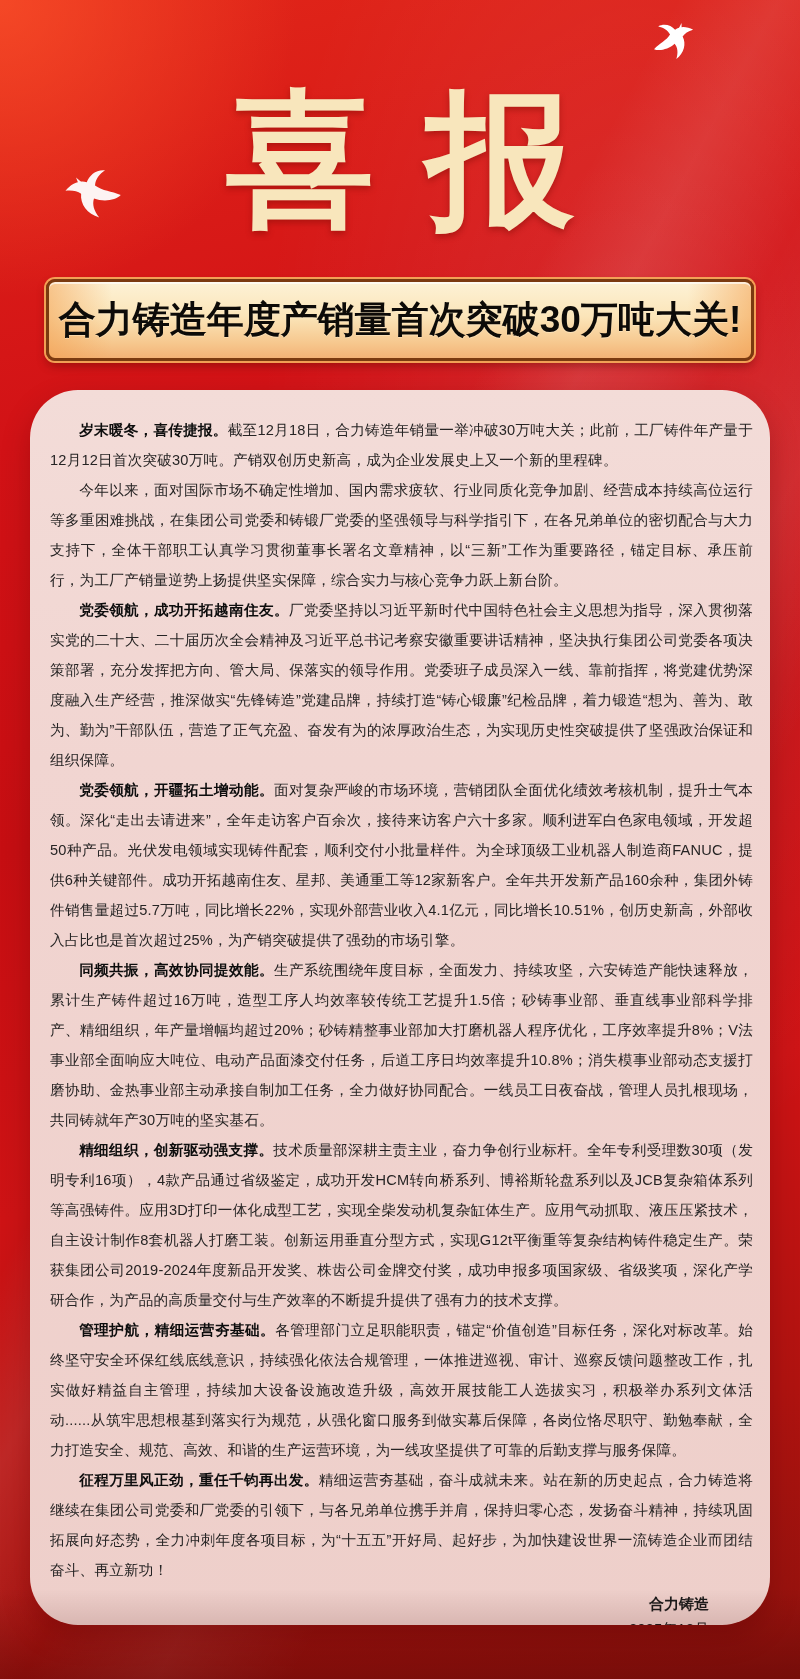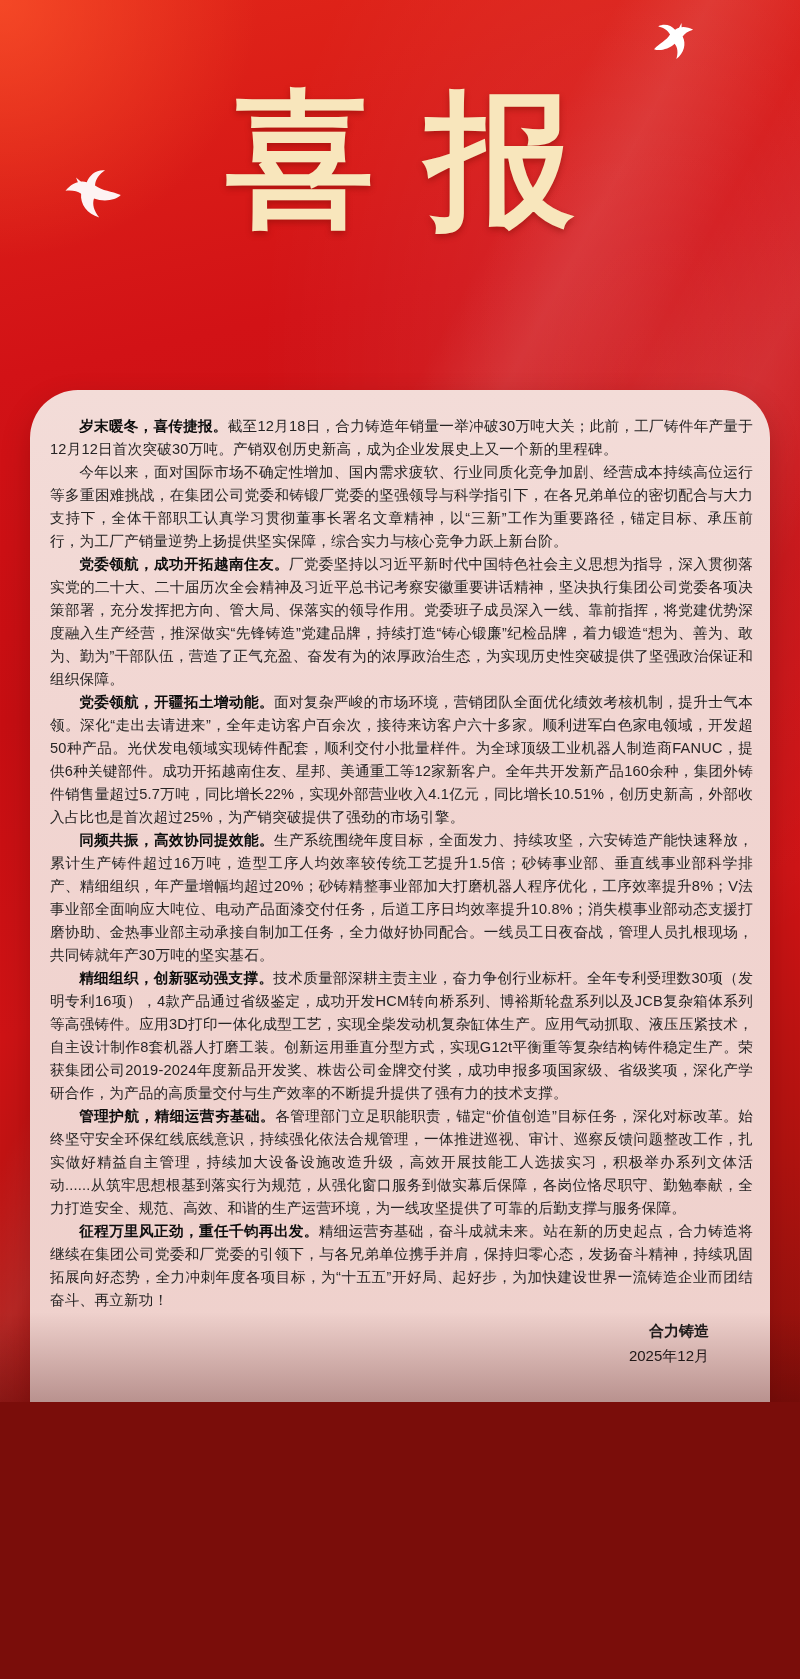--- a/index.html
+++ b/index.html
@@ -1,19 +1,19 @@
 <!DOCTYPE html>
 <html><head>
 <meta charset="utf-8">
 <style>
   * { margin:0; padding:0; box-sizing:border-box; }
   html,body { background:#7a0d0a; }
   .poster{
     position:relative;
-    width:800px; height:1402px;
+    width:800px; height:1679px;
     margin:0 auto;
     overflow:hidden;
     font-family:"Liberation Sans", sans-serif;
     background:
       radial-gradient(circle at 0% 0%, rgba(255,90,45,.65), rgba(255,90,45,0) 16%),
       radial-gradient(ellipse at 80% 26%, rgba(255,255,255,.10), rgba(255,255,255,0) 42%),
       linear-gradient(118deg, rgba(255,255,255,0) 40%, rgba(255,255,255,.09) 46%, rgba(255,255,255,0) 54%, rgba(255,255,255,.07) 62%, rgba(255,255,255,0) 70%),
       linear-gradient(168deg, #e12619 0%, #d21216 24%, #c60e12 46%, #ce1315 66%, #b01310 84%, #8e120d 100%);
   }
   .poster::after{
@@ -54,21 +54,21 @@
   
   .card{
     position:absolute; left:30px; top:390px; width:740px; height:1235px;
     border-radius:48px;
     background:linear-gradient(180deg, #f3dcd8 0%, #f1d5d1 30%, #eecfca 100%);
     box-shadow:0 12px 28px rgba(80,0,0,.28);
     padding:25px 17px 14px 20px;
     overflow:hidden;
   }
   .para{
-    font-size:14.6px; line-height:23px; color:#262424;
+    font-size:14.6px; line-height:30px; color:#262424;
     text-align:justify; text-indent:2em;
     letter-spacing:.2px;
   }
   .para .lead{ color:#0d0d0d; font-weight:700; }
   .sig{ margin-top:6px; padding-right:44px; text-align:right; }
   .sig div{
     font-size:15px; line-height:25px; color:#1b1b1b; font-weight:700;
   }
   .sig .sig-date{ font-weight:400; padding-right:0px; }
 </style>
@@ -86,20 +86,23 @@
 
   <div class="dove dove-left">
     <svg viewBox="0 0 64 64" aria-hidden="true">
       <path fill="#ffffff" d="M8 35 C16 29 24 27 30 20 C28 14 23 10 17 8 C25 5 33 9 37 15 C44 11 52 13 59 18 C52.5 19 48 21 45 24.5 C48.5 34 44 45 33.5 51 C37 43.5 37.2 37 34 32 C26 37.5 14 39 8 35 Z"></path>
       <path fill="#ffffff" d="M41 15 L46 8 L45 15.5 Z"></path>
     </svg>
   </div>
 
   <h1 class="title">喜报</h1>
 
+  <div class="banner">
+    <span>合力铸造年度产销量首次突破30万吨大关!</span>
+  </div>
 
   <div class="card">
     <div id="report-body">
         <p class="para"><b class="lead">岁末暖冬，喜传捷报。</b><span>截至12月18日，合力铸造年销量一举冲破30万吨大关；此前，工厂铸件年产量于12月12日首次突破30万吨。产销双创历史新高，成为企业发展史上又一个新的里程碑。</span></p>
         <p class="para"><span>今年以来，面对国际市场不确定性增加、国内需求疲软、行业同质化竞争加剧、经营成本持续高位运行等多重困难挑战，在集团公司党委和铸锻厂党委的坚强领导与科学指引下，在各兄弟单位的密切配合与大力支持下，全体干部职工认真学习贯彻董事长署名文章精神，以“三新”工作为重要路径，锚定目标、承压前行，为工厂产销量逆势上扬提供坚实保障，综合实力与核心竞争力跃上新台阶。</span></p>
         <p class="para"><b class="lead">党委领航，成功开拓越南住友。</b><span>厂党委坚持以习近平新时代中国特色社会主义思想为指导，深入贯彻落实党的二十大、二十届历次全会精神及习近平总书记考察安徽重要讲话精神，坚决执行集团公司党委各项决策部署，充分发挥把方向、管大局、保落实的领导作用。党委班子成员深入一线、靠前指挥，将党建优势深度融入生产经营，推深做实“先锋铸造”党建品牌，持续打造“铸心锻廉”纪检品牌，着力锻造“想为、善为、敢为、勤为”干部队伍，营造了正气充盈、奋发有为的浓厚政治生态，为实现历史性突破提供了坚强政治保证和组织保障。</span></p>
         <p class="para"><b class="lead">党委领航，开疆拓土增动能。</b><span>面对复杂严峻的市场环境，营销团队全面优化绩效考核机制，提升士气本领。深化“走出去请进来”，全年走访客户百余次，接待来访客户六十多家。顺利进军白色家电领域，开发超50种产品。光伏发电领域实现铸件配套，顺利交付小批量样件。为全球顶级工业机器人制造商FANUC，提供6种关键部件。成功开拓越南住友、星邦、美通重工等12家新客户。全年共开发新产品160余种，集团外铸件销售量超过5.7万吨，同比增长22%，实现外部营业收入4.1亿元，同比增长10.51%，创历史新高，外部收入占比也是首次超过25%，为产销突破提供了强劲的市场引擎。</span></p>
         <p class="para"><b class="lead">同频共振，高效协同提效能。</b><span>生产系统围绕年度目标，全面发力、持续攻坚，六安铸造产能快速释放，累计生产铸件超过16万吨，造型工序人均效率较传统工艺提升1.5倍；砂铸事业部、垂直线事业部科学排产、精细组织，年产量增幅均超过20%；砂铸精整事业部加大打磨机器人程序优化，工序效率提升8%；V法事业部全面响应大吨位、电动产品面漆交付任务，后道工序日均效率提升10.8%；消失模事业部动态支援打磨协助、金热事业部主动承接自制加工任务，全力做好协同配合。一线员工日夜奋战，管理人员扎根现场，共同铸就年产30万吨的坚实基石。</span></p>
         <p class="para"><b class="lead">精细组织，创新驱动强支撑。</b><span>技术质量部深耕主责主业，奋力争创行业标杆。全年专利受理数30项（发明专利16项），4款产品通过省级鉴定，成功开发HCM转向桥系列、博裕斯轮盘系列以及JCB复杂箱体系列等高强铸件。应用3D打印一体化成型工艺，实现全柴发动机复杂缸体生产。应用气动抓取、液压压紧技术，自主设计制作8套机器人打磨工装。创新运用垂直分型方式，实现G12t平衡重等复杂结构铸件稳定生产。荣获集团公司2019-2024年度新品开发奖、株齿公司金牌交付奖，成功申报多项国家级、省级奖项，深化产学研合作，为产品的高质量交付与生产效率的不断提升提供了强有力的技术支撑。</span></p>
         <p class="para"><b class="lead">管理护航，精细运营夯基础。</b><span>各管理部门立足职能职责，锚定“价值创造”目标任务，深化对标改革。始终坚守安全环保红线底线意识，持续强化依法合规管理，一体推进巡视、审计、巡察反馈问题整改工作，扎实做好精益自主管理，持续加大设备设施改造升级，高效开展技能工人选拔实习，积极举办系列文体活动......从筑牢思想根基到落实行为规范，从强化窗口服务到做实幕后保障，各岗位恪尽职守、勤勉奉献，全力打造安全、规范、高效、和谐的生产运营环境，为一线攻坚提供了可靠的后勤支撑与服务保障。</span></p>

